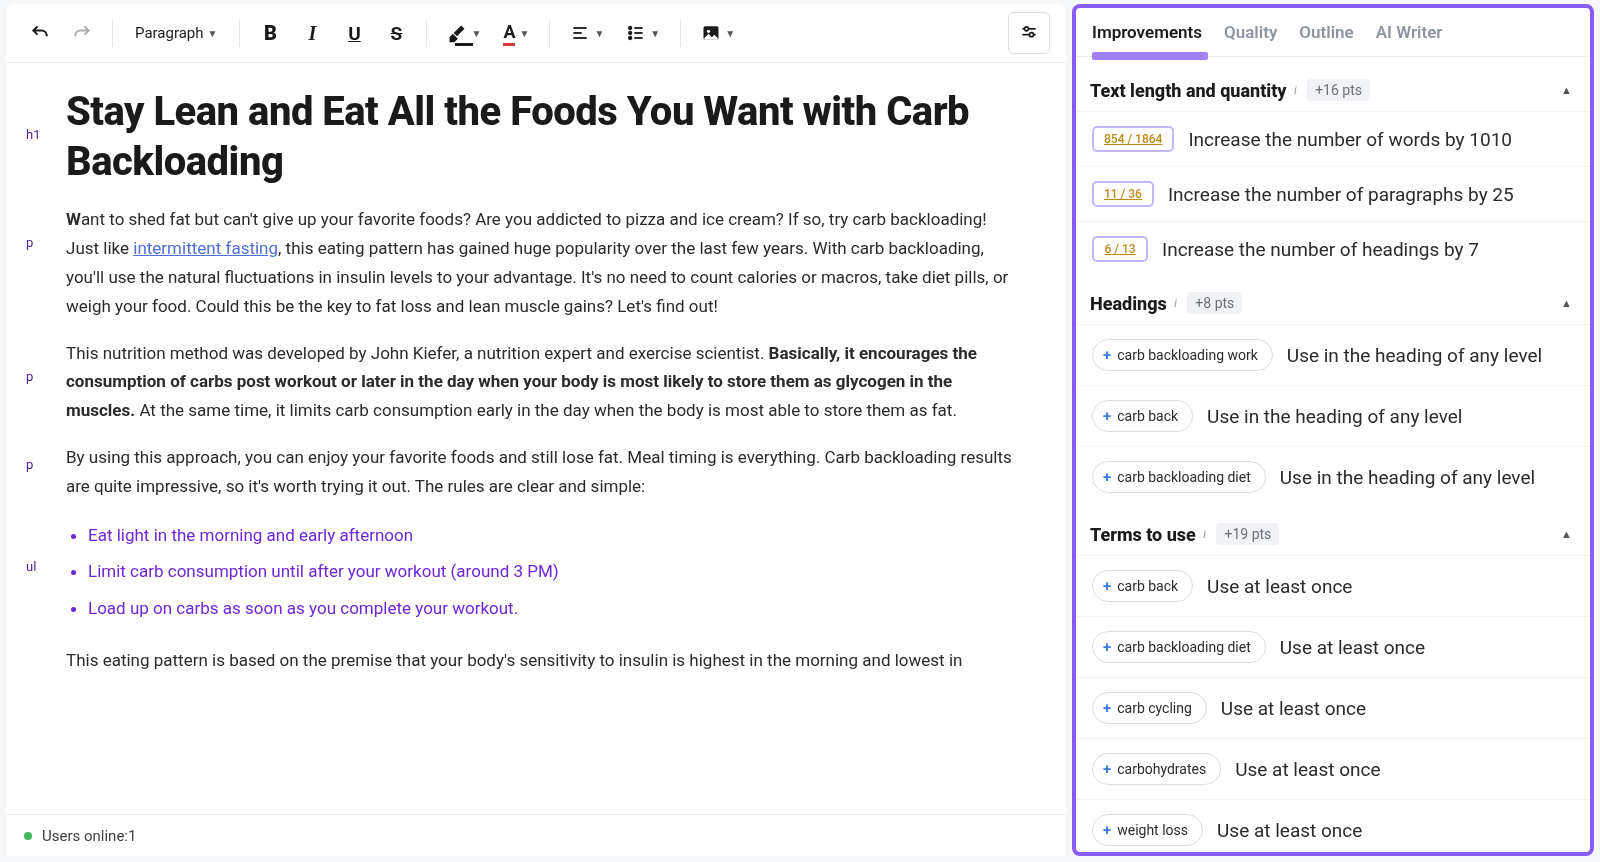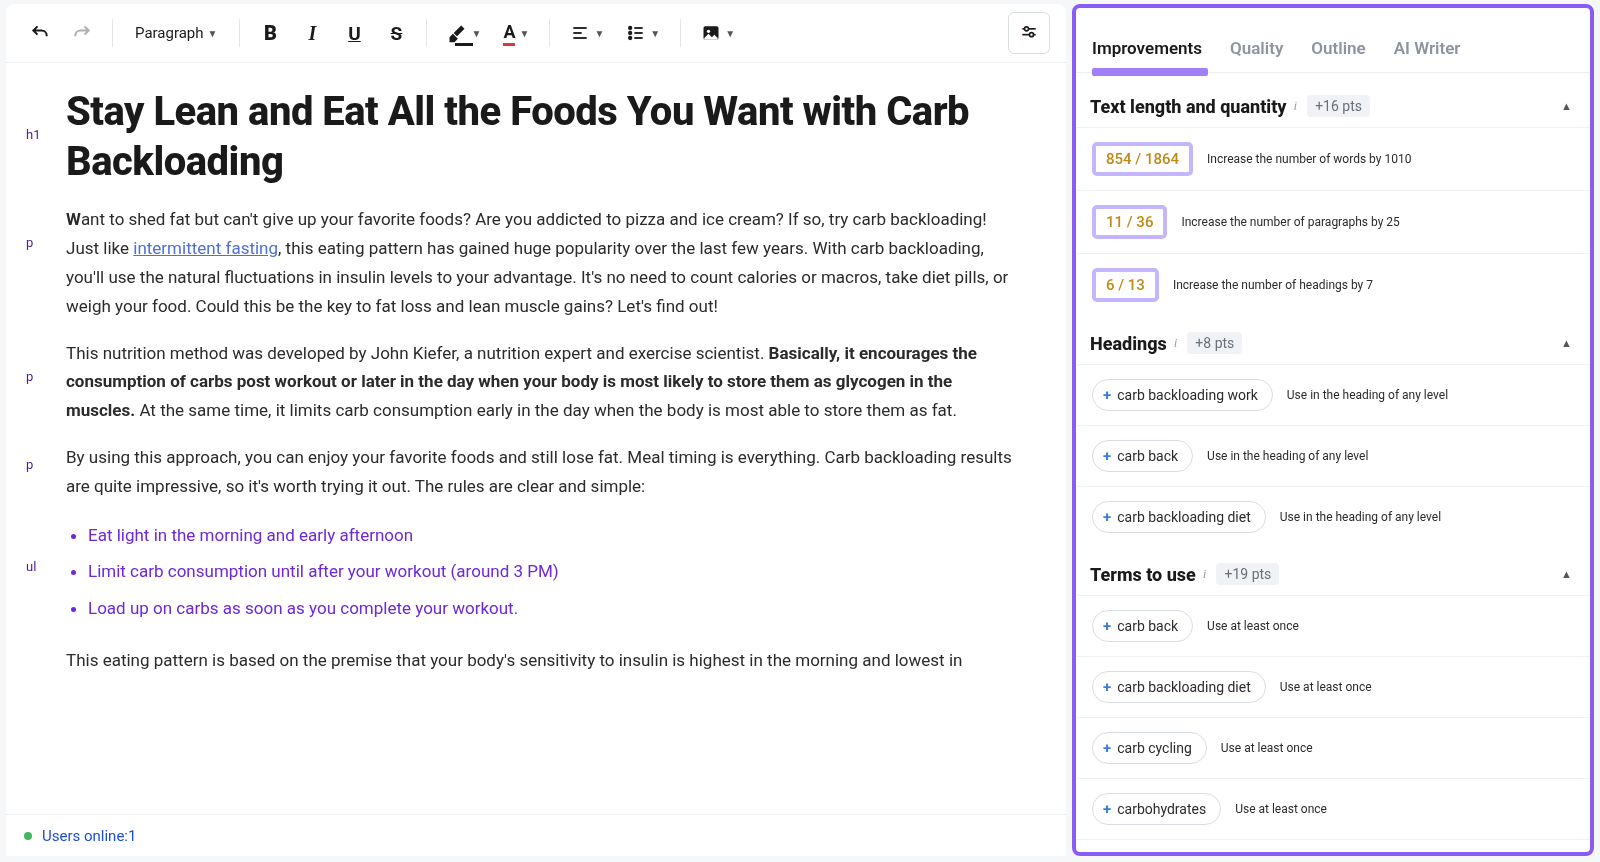--- a/index.html
+++ b/index.html
@@ -82,40 +82,40 @@
   .status-bar {
     position: absolute;
     bottom: 0; left: 0; right: 0;
     height: 42px;
     border-top: 1px solid #eceef1;
     background: #fff;
     display: flex;
     align-items: center;
     padding: 0 18px;
     font-size: 15px;
-    color: #1d4ed8;
+    color: #404040;
   }
   .status-dot {
     width: 8px; height: 8px; border-radius: 50%;
     background: #41b75f; margin-right: 10px;
   }
 
   
   .sidebar {
     width: 522px;
     background: #fff;
     border: 4px solid #8a5cf6;
     border-radius: 8px;
     display: flex;
     flex-direction: column;
   }
   .sb-tabs {
     display: flex;
-    gap: 28px;
-    padding: 30px 16px 0 16px;
+    gap: 22px;
+    padding: 14px 16px 0 16px;
     border-bottom: 1px solid #eceef1;
   }
   .sb-tab {
     font-size: 17px;
     font-weight: 600;
     color: #8e949f;
     padding-bottom: 14px;
     cursor: pointer;
     position: relative;
   }
@@ -147,44 +147,45 @@
   }
   .sb-chev { margin-left: auto; color: #555; font-size: 11px; }
 
   .sb-item {
     display: flex;
     align-items: center;
     padding: 14px 16px;
     border-top: 1px solid #f1f2f5;
   }
   .count-pill {
-    border: 4px solid #c4b5fd;
+    border: 2px solid #c4b5fd;
     color: #c08a18;
     border-radius: 5px;
     padding: 4px 10px;
-    font-size: 15px;
+    font-size: 12px;
     margin-right: 14px;
     min-width: 82px;
     text-align: center;
     font-weight: 500;
+    text-decoration: underline;
   }
   .term-pill {
     border: 1px solid #d8dce3;
     border-radius: 18px;
     padding: 6px 14px 6px 10px;
     font-size: 14px;
     color: #2b2b2b;
     display: inline-flex;
     align-items: center;
     gap: 6px;
     margin-right: 14px;
     cursor: pointer;
   }
   .term-pill .plus { color: #3a7de0; font-weight: 700; font-size: 15px; }
-  .sb-desc { font-size: 12px; color: #2b2b2b; }
+  .sb-desc { font-size: 19px; color: #2b2b2b; }
 
 </style>
 </head>
 <body>
 
 <div class="app">
 
   <div class="editor-wrap">
     <div class="toolbar">
       <div class="tb-btn">

